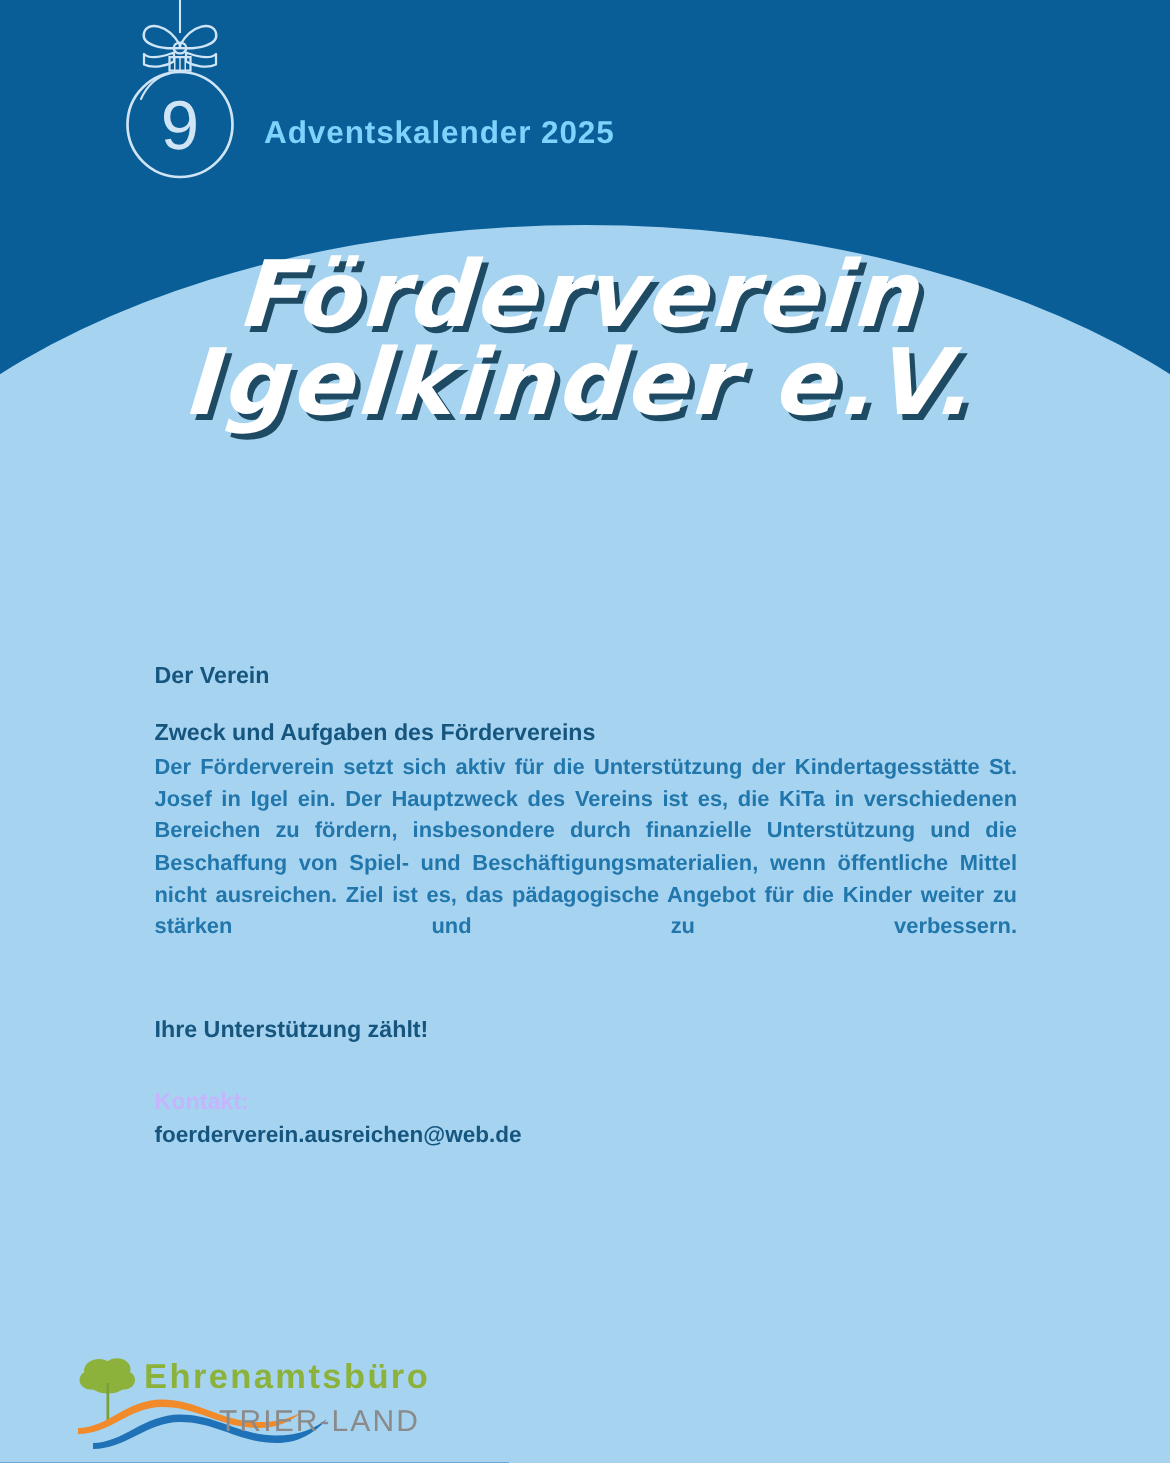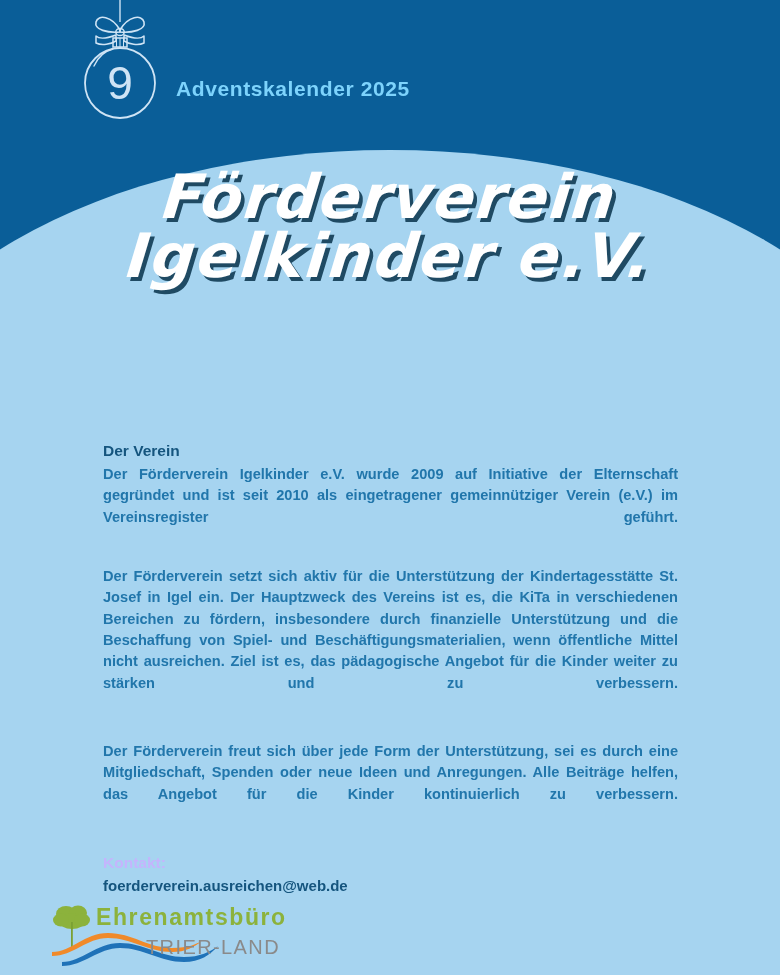--- a/index.html
+++ b/index.html
@@ -186,31 +186,31 @@
 
   <div class="title-block">
     <span class="title-line l1">Förderverein</span>
     <span class="title-line l2">Igelkinder  e.V.</span>
   </div>
 
   <div class="content">
 
     <div class="section">
       <div class="sec-head">Der Verein</div>
-      <div class="sec-body">Der Förderverein Igelkinder e.V. wurde 2009 auf Initiative der Elternschaft gegründet und ist seit 2010 als eingetragener gemeinnütziger Verein (e.V.) im Vereinsregister geführt.</div>
-    </div>
-
-    <div class="section">
+    </div>
+
+    <div class="section">
+      <div class="sec-head">Zweck und Aufgaben des Fördervereins</div>
       <div class="sec-body">Der Förderverein setzt sich aktiv für die Unterstützung der Kindertagesstätte St. Josef in Igel ein. Der Hauptzweck des Vereins ist es, die KiTa in verschiedenen Bereichen zu fördern, insbesondere durch finanzielle Unterstützung und die Beschaffung von Spiel- und Beschäftigungsmaterialien, wenn öffentliche Mittel nicht ausreichen. Ziel ist es, das pädagogische Angebot für die Kinder weiter zu stärken und zu verbessern.</div>
     </div>
 
     <div class="spacer-sm"></div>
 
     <div class="section">
-      <div class="sec-body">Der Förderverein freut sich über jede Form der Unterstützung, sei es durch eine Mitgliedschaft, Spenden oder neue Ideen und Anregungen. Alle Beiträge helfen, das Angebot für die Kinder kontinuierlich zu verbessern.</div>
+      <div class="sec-head">Ihre Unterstützung zählt!</div>
     </div>
 
     <div class="spacer-sm"></div>
 
     <div class="section">
       <div class="contact-head">Kontakt:</div>
       <div class="contact-mail">foerderverein.ausreichen@web.de</div>
     </div>
 
   </div>

